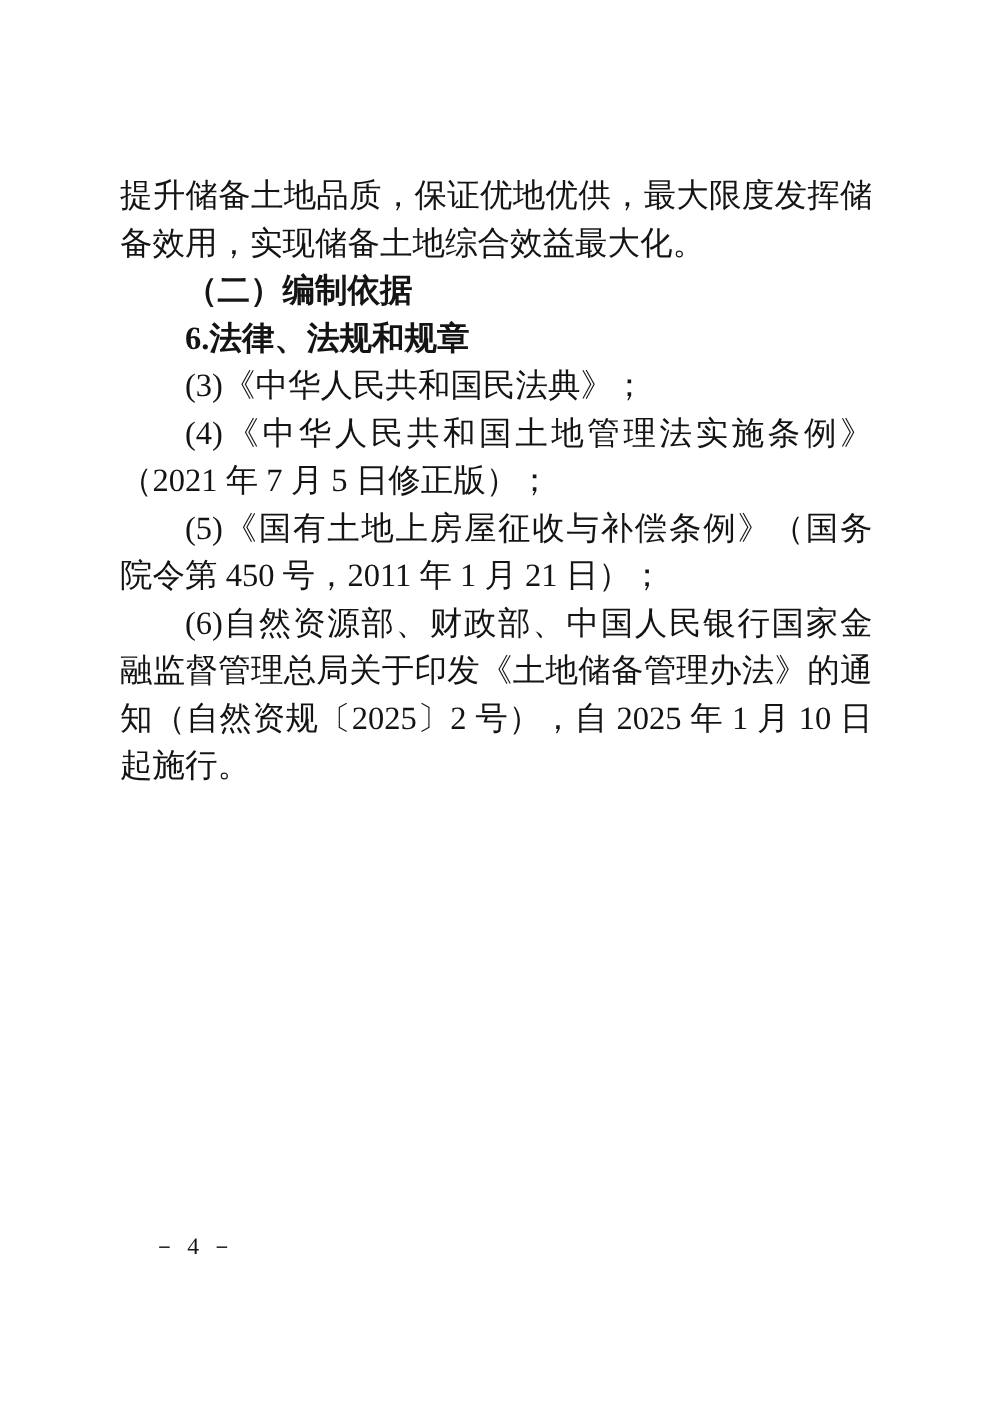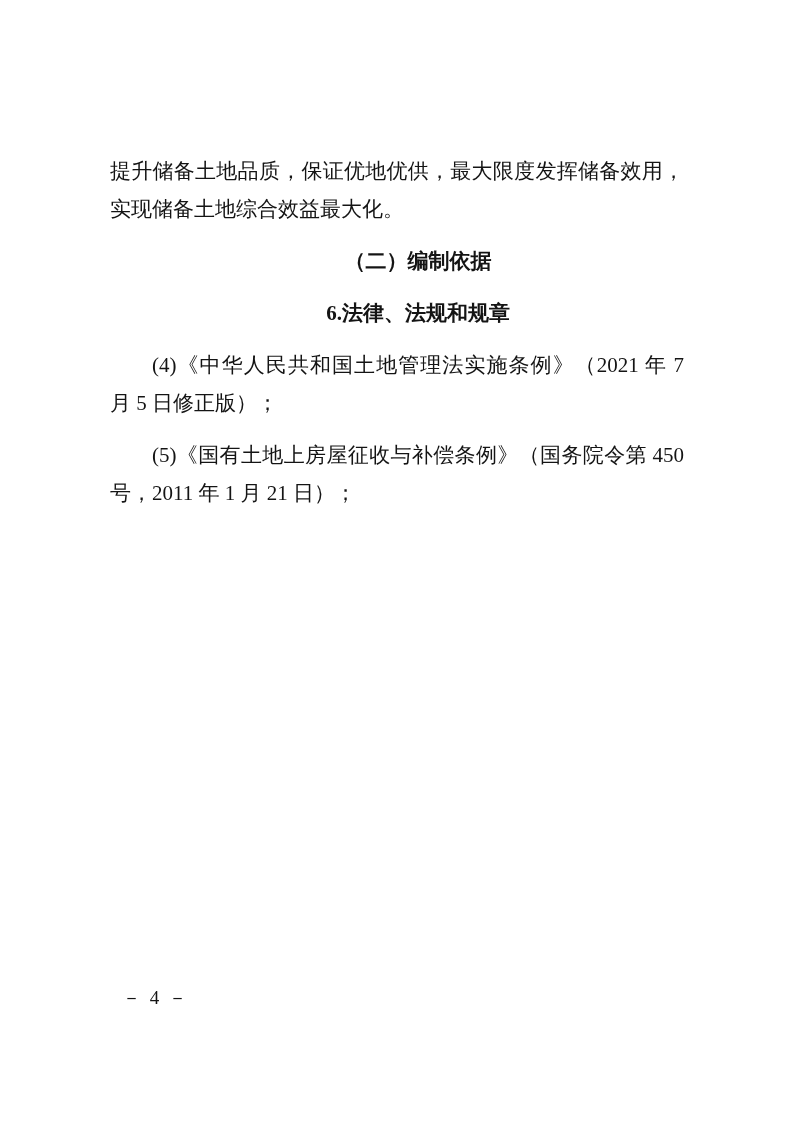--- a/index.html
+++ b/index.html
@@ -16,49 +16,51 @@
     font-family: "Liberation Serif", "DejaVu Serif", serif;
     overflow: hidden;
   }
   .content {
     position: absolute;
     left: 96px;
     top: 138px;
     width: 602px;
   }
   .para {
-    margin: 14px;
-    font-size: 21px;
+    margin: 0;
+    font-size: 26px;
     line-height: 38px;
     text-align: justify;
     text-indent: 2em;
     word-break: normal;
   }
   .para.no-indent {
     text-indent: 0;
   }
   .para.heading {
     font-weight: bold;
-    text-align: center;
+    text-align: left;
   }
   .footer {
     position: absolute;
     left: 122px;
     top: 984px;
     font-size: 19px;
     line-height: 28px;
     letter-spacing: 2px;
     color: #141414;
   }
 </style>
 </head>
 <body>
 
 <div class="page">
   <div class="content">
     <p class="para no-indent">提升储备土地品质，保证优地优供，最大限度发挥储备效用，实现储备土地综合效益最大化。</p>
     <p class="para heading">（二）编制依据</p>
     <p class="para heading">6.法律、法规和规章</p>
+    <p class="para">(3)《中华人民共和国民法典》；</p>
     <p class="para">(4)《中华人民共和国土地管理法实施条例》（2021 年 7 月 5 日修正版）；</p>
     <p class="para">(5)《国有土地上房屋征收与补偿条例》（国务院令第 450 号，2011 年 1 月 21 日）；</p>
+    <p class="para">(6)自然资源部、财政部、中国人民银行国家金融监督管理总局关于印发《土地储备管理办法》的通知（自然资规〔2025〕2 号），自 2025 年 1 月 10 日起施行。</p>
   </div>
   <div class="footer">－ 4 －</div>
 </div>
 
 </body></html>

